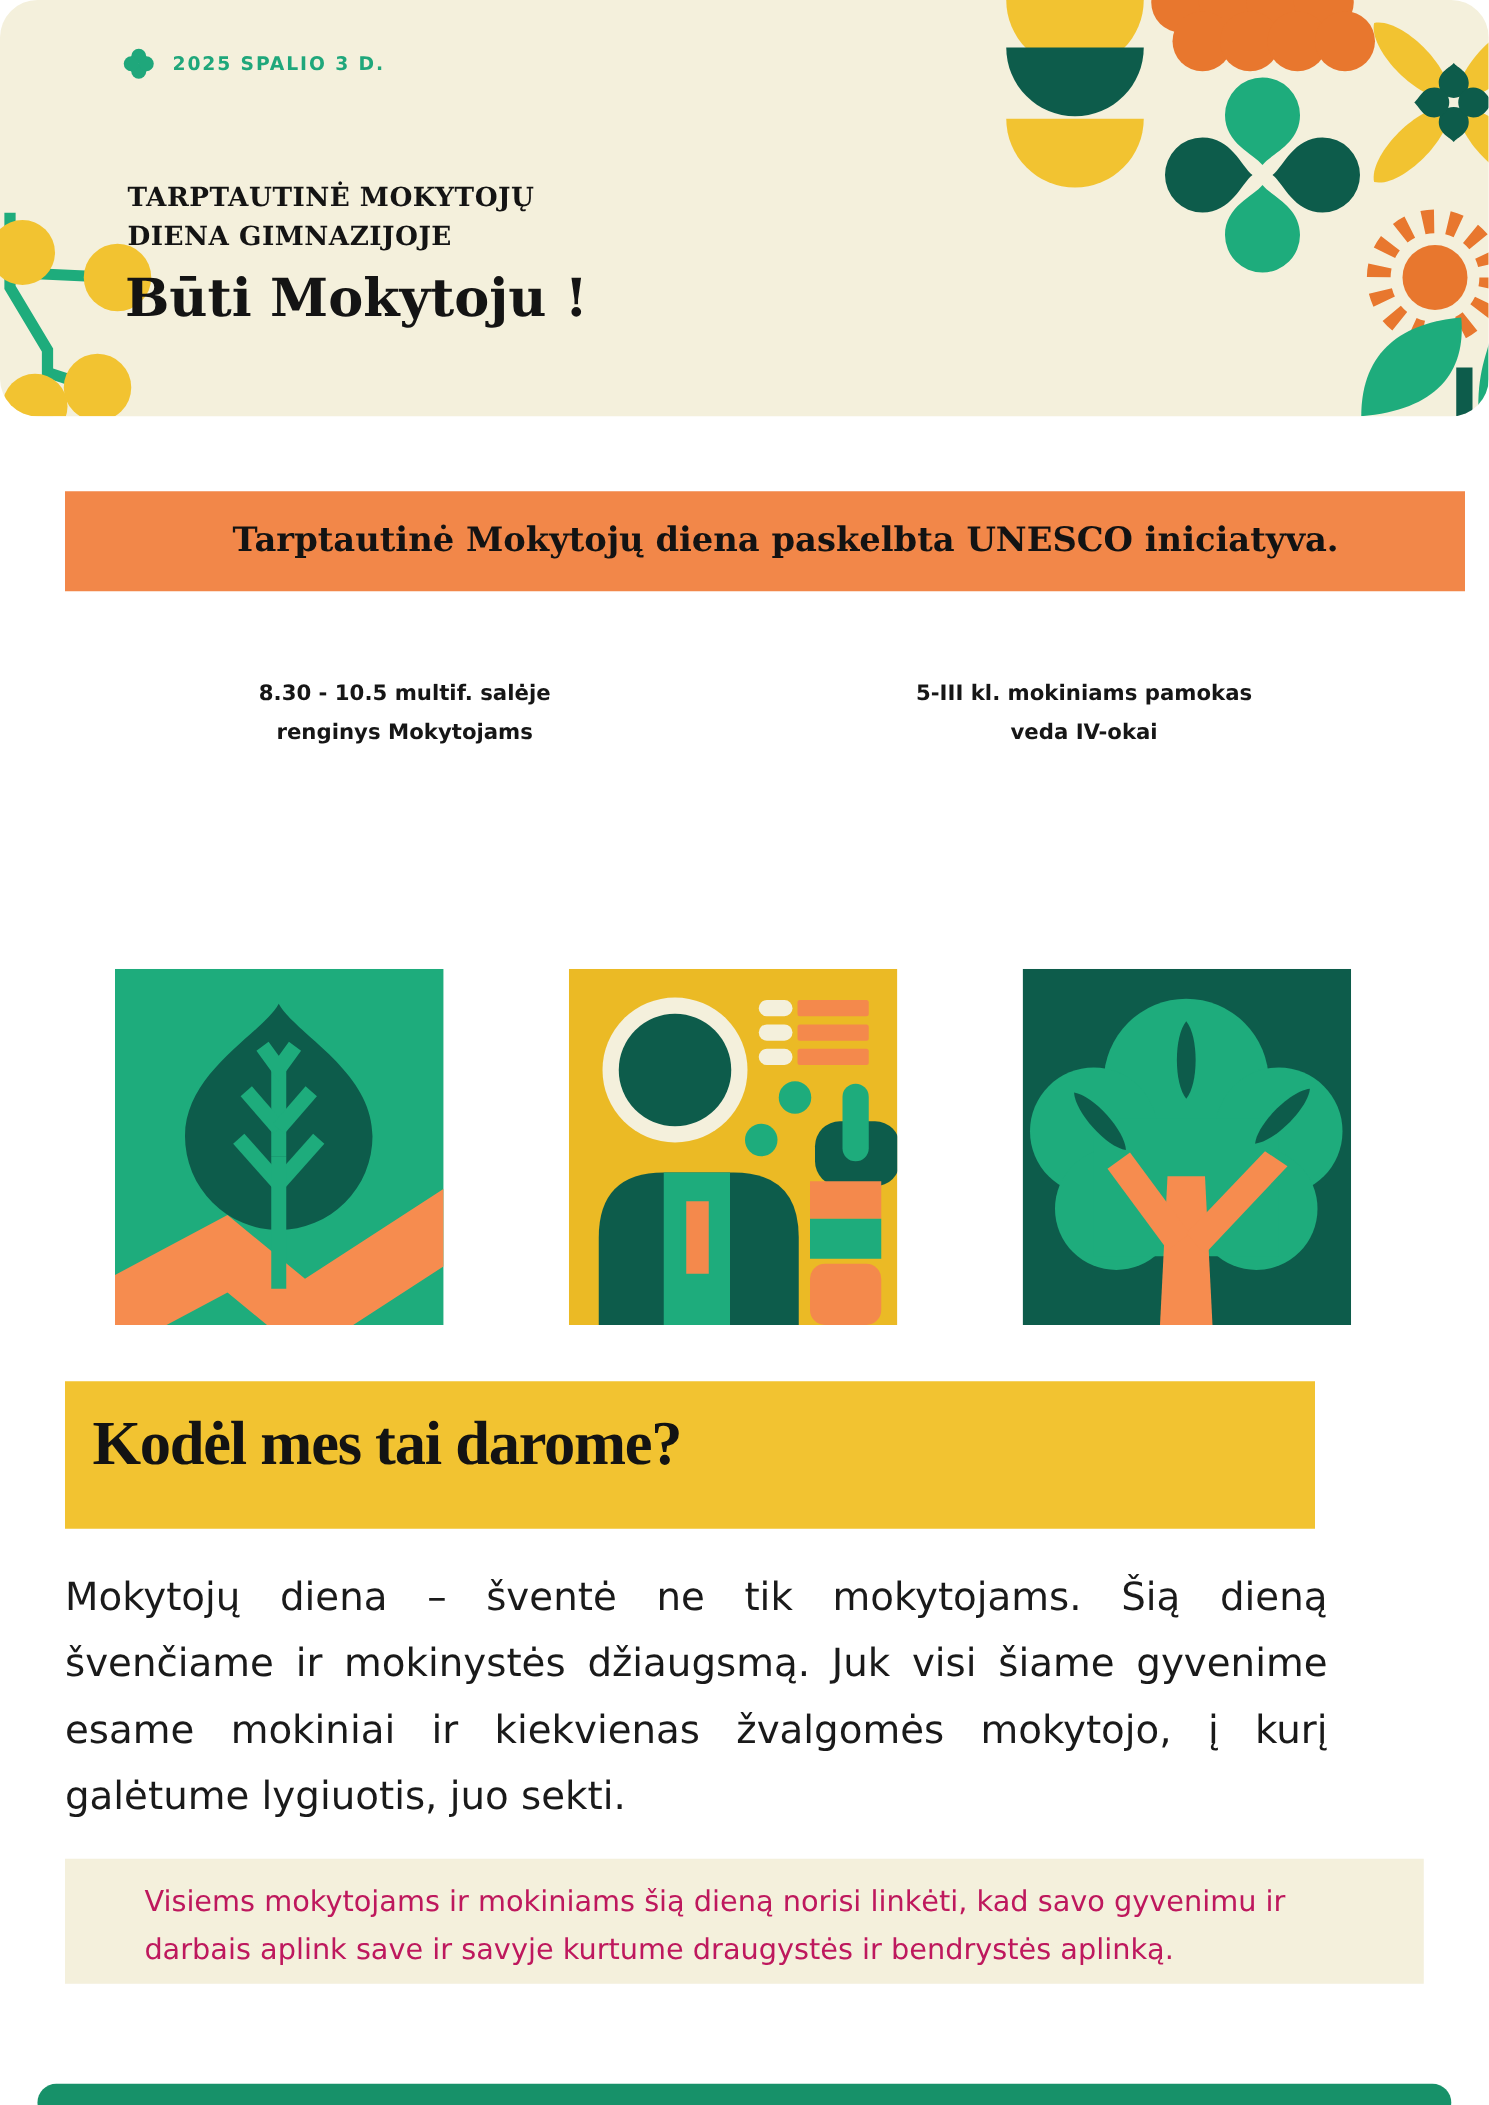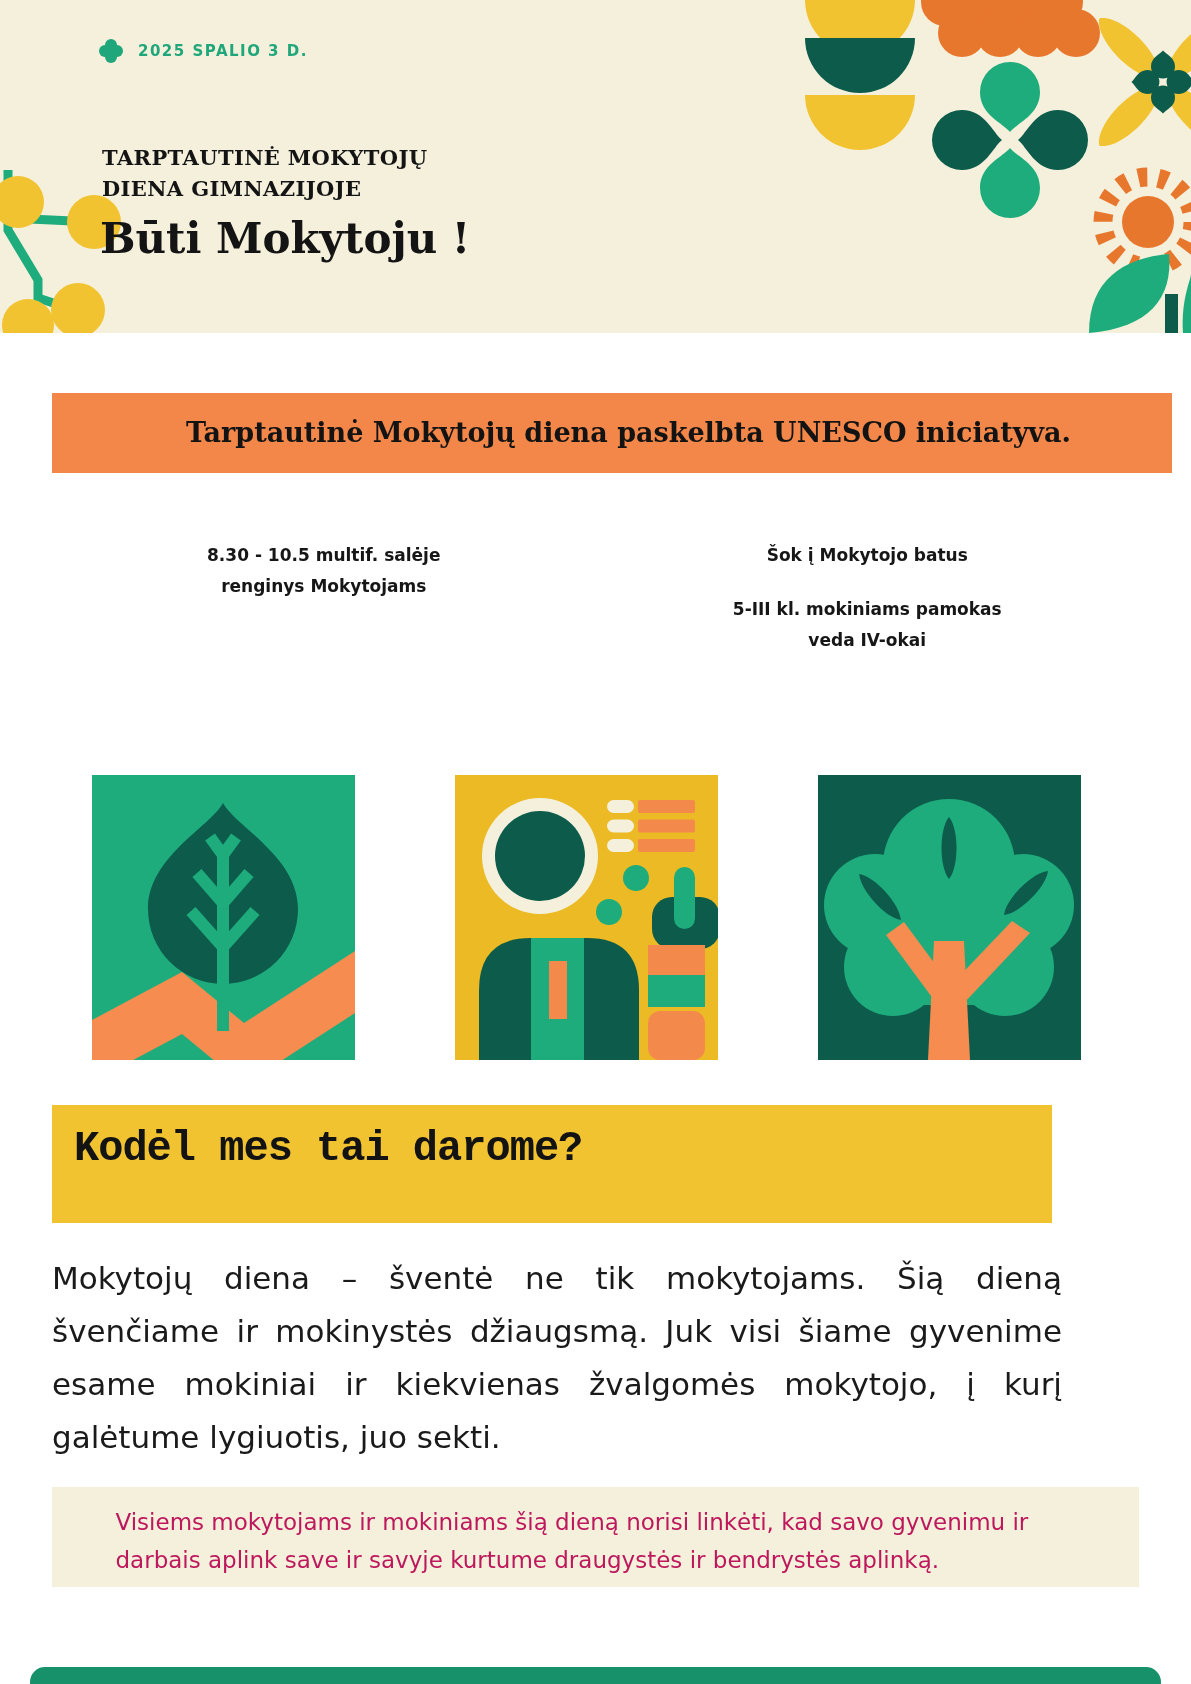--- a/index.html
+++ b/index.html
@@ -1,20 +1,20 @@
 <!DOCTYPE html>
 <html><head>
 <meta charset="utf-8">
 <style>
   html,body{margin:0;padding:0;}
   body{width:1191px;height:1684px;background:#ffffff;font-family:"DejaVu Sans",sans-serif;}
   .page{position:absolute;top:0;left:0;width:1191px;height:1684px;overflow:hidden;background:#ffffff;}
 
   
-  .hero{position:absolute;top:0;left:0;width:1191px;height:333px;background:#F4F0DC;overflow:hidden;}
+  .hero{position:absolute;top:0;left:0;width:1191px;height:333px;background:#F4F0DC;overflow:hidden;border-radius:30px;}
   .date-row{position:absolute;left:98px;top:38px;display:flex;align-items:center;gap:14px;}
   .date-label{color:#1FA77B;font-family:"DejaVu Sans",sans-serif;font-weight:bold;font-size:15px;letter-spacing:1.5px;}
   .kicker{position:absolute;left:102px;top:142px;font-family:"DejaVu Serif",serif;font-weight:bold;font-size:21px;line-height:31px;color:#141414;letter-spacing:.4px;}
   .hero-title{position:absolute;left:100px;top:214px;margin:0;font-family:"DejaVu Serif",serif;font-weight:bold;font-size:42px;color:#141414;}
   .deco-right{position:absolute;top:0;left:721px;}
   .deco-left{position:absolute;top:170px;left:0;}
 
   
   .orange-banner{position:absolute;left:52px;top:393px;width:1087px;height:80px;background:#F28749;
     display:flex;flex-direction:column;justify-content:center;text-align:center;
@@ -25,21 +25,21 @@
   .col{flex:1;text-align:center;font-family:"DejaVu Sans",sans-serif;font-weight:bold;font-size:17px;line-height:31px;color:#161616;}
   .col p{margin:0 auto 23px;max-width:285px;}
 
   
   .tiles{position:absolute;left:92px;top:775px;display:flex;gap:100px;}
   .tile{width:263px;height:285px;overflow:hidden;}
   .tile svg{display:block;}
 
   
   .yellow-banner{position:absolute;left:52px;top:1105px;width:1000px;height:118px;background:#F2C331;}
-  .yellow-banner h2{margin:0;padding:20px 0 0 22px;font-family:Liberation Mono, monospace;font-weight:bold;font-size:42px;letter-spacing:-1px;color:#131313;}
+  .yellow-banner h2{margin:0;padding:20px 0 0 22px;font-family:Liberation Serif, serif;font-weight:bold;font-size:50px;letter-spacing:-1px;color:#131313;}
   .body-par{position:absolute;left:52px;top:1252px;width:1010px;margin:0;text-align:justify;
     font-family:"DejaVu Sans",sans-serif;font-size:31px;line-height:53px;color:#1A1A1A;}
 
   
   .note-box{position:absolute;left:52px;top:1487px;width:1087px;height:100px;background:#F4F0DC;}
   .note-box p{margin:16px auto 0;max-width:960px;text-align:left;
     font-family:"DejaVu Sans",sans-serif;font-size:23px;line-height:38px;color:#be185d;}
 
   
   .bottom-bar{position:absolute;left:30px;bottom:-13px;width:1131px;height:30px;border-radius:15px;background:#179169;}
@@ -134,21 +134,20 @@
 
   <div class="orange-banner">
     <div>Tarptautinė Mokytojų diena paskelbta UNESCO iniciatyva.</div>
   </div>
 
   <section class="cols">
     <div class="col">
       <p>8.30 - 10.5 multif. salėje renginys Mokytojams</p>
     </div>
     <div class="col">
-      <p>Šok į Mokytojo batus</p>
       <p>5-III kl. mokiniams pamokas veda IV-okai</p>
     </div>
   </section>
 
   <section class="tiles">
 
     <div class="tile">
       <svg width="263" height="285" viewBox="0 0 263 285">
         <rect width="263" height="285" fill="#1EAC7C"></rect>
         <path d="M131,28 C118,52 56,82 56,134 A75,75 0 0 0 206,134 C206,82 144,52 131,28 Z" fill="#0D5C4B"></path>

